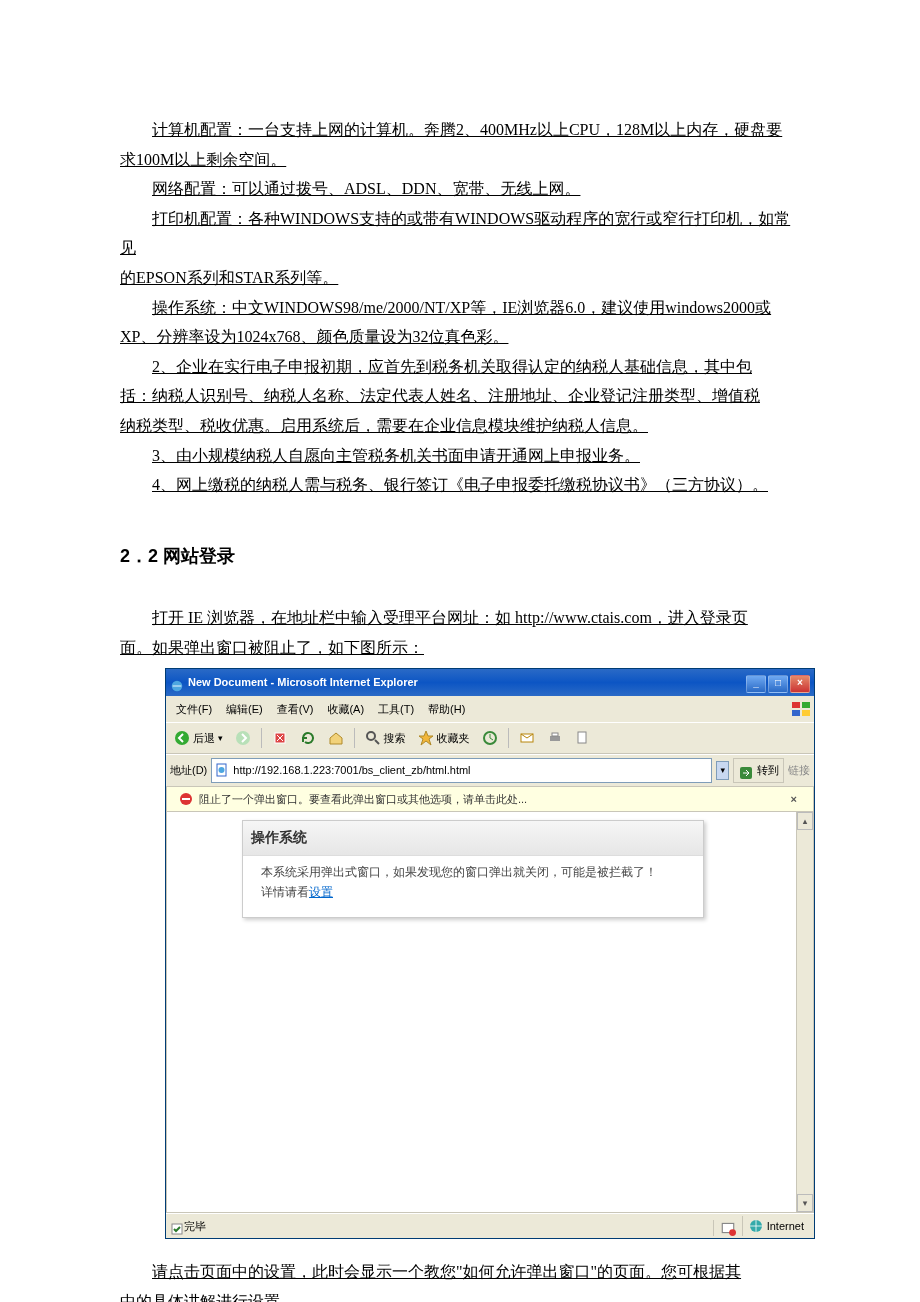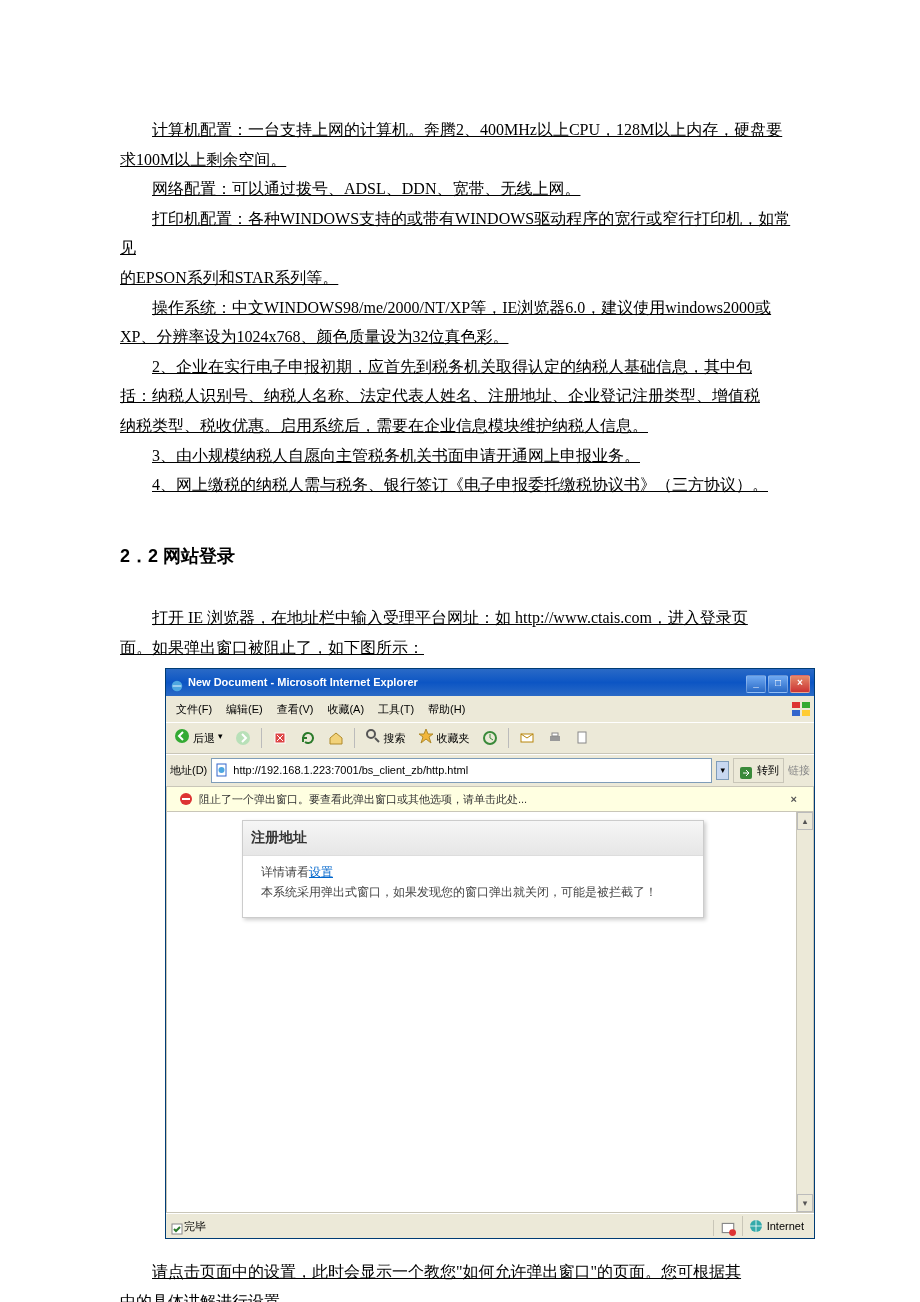--- a/index.html
+++ b/index.html
@@ -63,21 +63,21 @@
   .menubar .mitem { padding: 1px 6px; }
   .winflag { margin-left: auto; width:18px;height:14px; }
   .toolbar {
     background: #ece9d8;
     border-top: 1px solid #fff;
     border-bottom: 1px solid #c9c6b8;
     padding: 3px 4px;
     display: flex; align-items: center; gap: 4px;
   }
   .tbtn {
-    display:inline-flex;gap:3px;
+    display:inline-flex;align-items:center;gap:3px;
     padding:2px 4px;border-radius:3px;
   }
   .ticon { width:16px;height:16px;display:inline-block; }
   .back-ico circle{fill:#3a3;} .back-ico path{stroke:#fff;stroke-width:2;fill:none;}
   .fwd-ico circle{fill:#b8e0b8;} .fwd-ico path{stroke:#fff;stroke-width:2;fill:none;}
   .stop-ico rect{fill:#d44;stroke:#fff;}
   .refresh-ico path{fill:none;stroke:#2a7a2a;stroke-width:2;}
   .home-ico path{fill:#f2d27a;stroke:#b08a2a;}
   .search-ico circle{fill:none;stroke:#555;stroke-width:2;}
   .fav-ico polygon{fill:#f2b63a;stroke:#b08a2a;}
@@ -258,21 +258,21 @@
           </span>
     </div>
 
     <div class="addrbar">
       <span class="alabel">地址(D)</span>
       <span class="addrbox">
         <span class="ticon"><svg viewBox="0 0 16 16">
                 <rect x="3" y="2" width="9" height="12" fill="#fff" stroke="#36c"></rect>
                 <circle cx="7.5" cy="8" r="3" fill="#4da6e0"></circle>
               </svg></span>
-        <span class="url">http://192.168.1.223:7001/bs_client_zb/http.html</span>
+        <span class="url">http://192.168.1.223:7001/bs_client_zb/html.html</span>
       </span>
       <span style="background:#c8d8f0;border:1px solid #7f9db9;padding:0 3px;font-size:9px;">▾</span>
       <span class="go-btn">
         <span class="ticon"><svg viewBox="0 0 16 16">
                 <rect x="2" y="2" width="12" height="12" rx="2"></rect>
                 <path d="M5 8h5M8 5l3 3-3 3" stroke="#fff" fill="none"></path>
               </svg></span>
         <span>转到</span>
       </span>
       <span class="link-lbl">链接</span>
@@ -282,26 +282,26 @@
       <span class="ix"><svg viewBox="0 0 14 14">
               <circle cx="7" cy="7" r="6" fill="#d33"></circle>
               <rect x="3" y="6" width="8" height="2" fill="#fff"></rect>
             </svg></span>
       <span class="txt">阻止了一个弹出窗口。要查看此弹出窗口或其他选项，请单击此处...</span>
       <span class="closex">×</span>
     </div>
 
     <div class="content-area">
       <div class="msgbox">
-        <div class="msg-title">注册地址</div>
+        <div class="msg-title">操作系统</div>
         <div class="msg-body">
+          <div>本系统采用弹出式窗口，如果发现您的窗口弹出就关闭，可能是被拦截了！</div>
           <div>
             <span>详情请看</span><a>设置</a>
           </div>
-          <div>本系统采用弹出式窗口，如果发现您的窗口弹出就关闭，可能是被拦截了！</div>
         </div>
       </div>
       <div class="scrollbar-v">
         <div class="sb-arrow">▴</div>
         <div style="flex:1"></div>
         <div class="sb-arrow" style="position:absolute;bottom:0;left:0;right:0">▾</div>
       </div>
     </div>
 
     <div class="statusbar">

